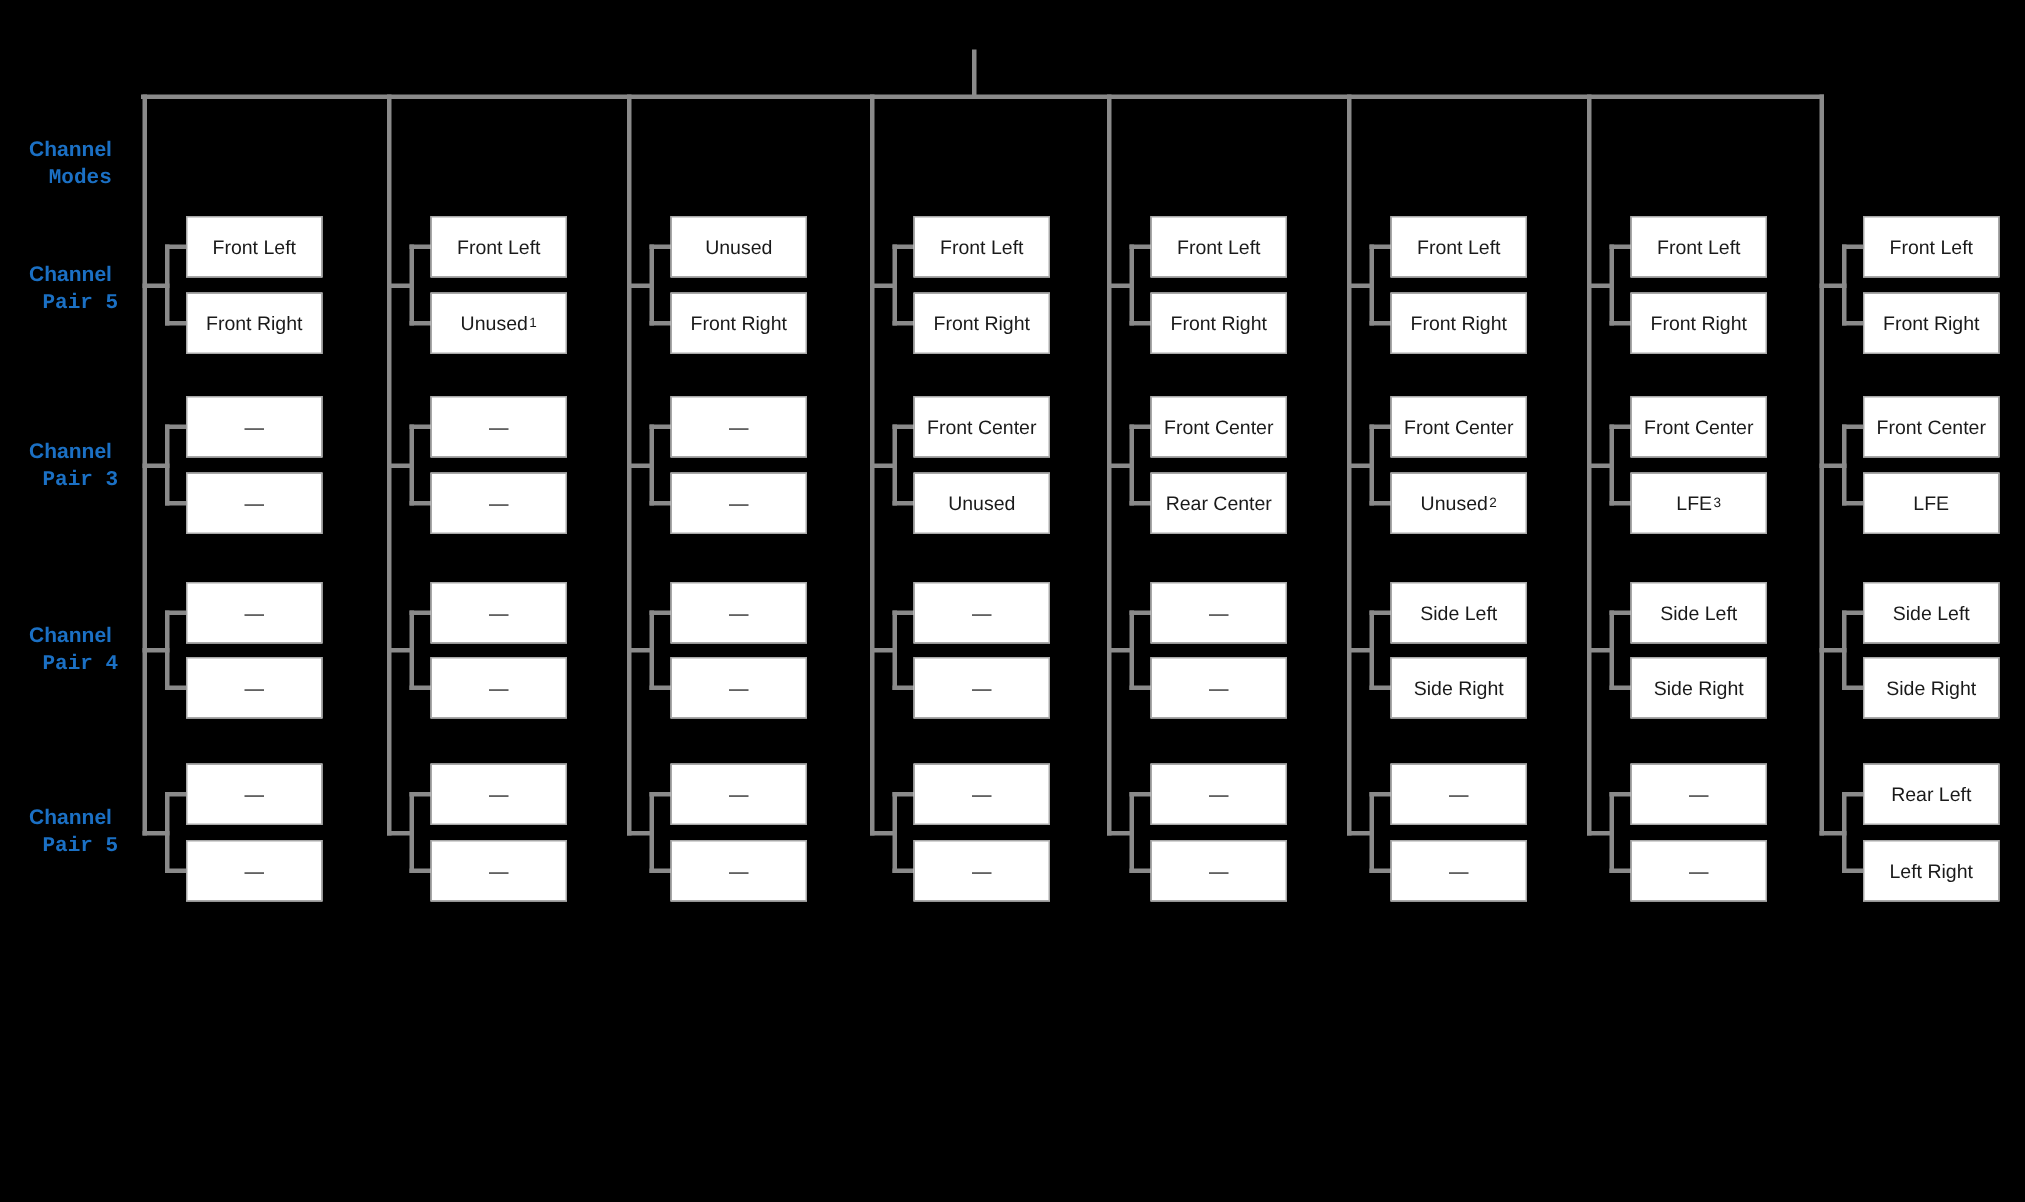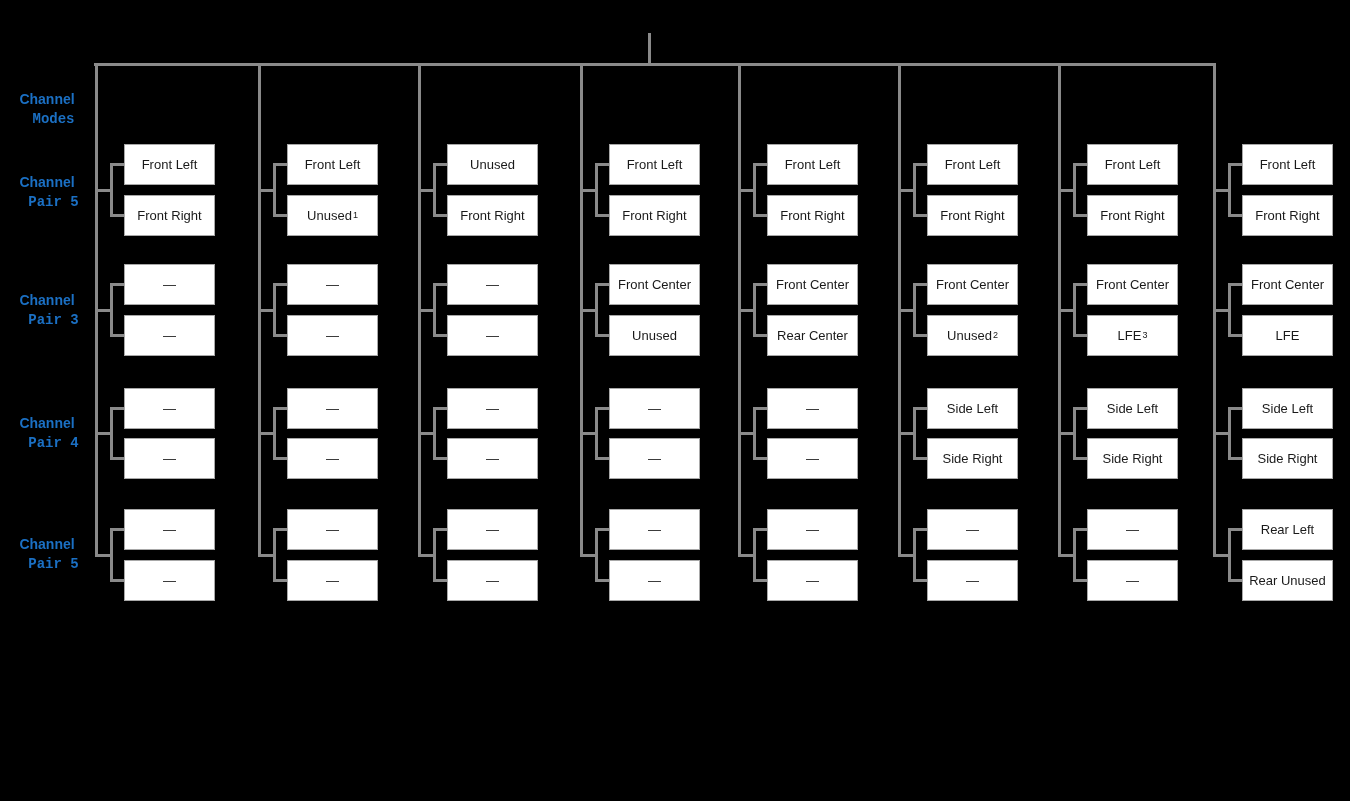--- a/index.html
+++ b/index.html
@@ -410,15 +410,15 @@
       <span>Side Right</span>
     </div>
     <div class="ln" style="left: 1228px; top: 528px; width: 3px; height: 54px;"></div>
     <div class="ln" style="left: 1228px; top: 528px; width: 15px; height: 3px;"></div>
     <div class="ln" style="left: 1228px; top: 579px; width: 15px; height: 3px;"></div>
     <div class="ln" style="left: 1213px; top: 554px; width: 18px; height: 3px;"></div>
     <div class="box" style="left: 1242px; top: 509px;">
       <span>Rear Left</span>
     </div>
     <div class="box" style="left: 1242px; top: 560px;">
-      <span>Rear Unused</span>
+      <span>Left Right</span>
     </div>
   </div>
 
 </body></html>

